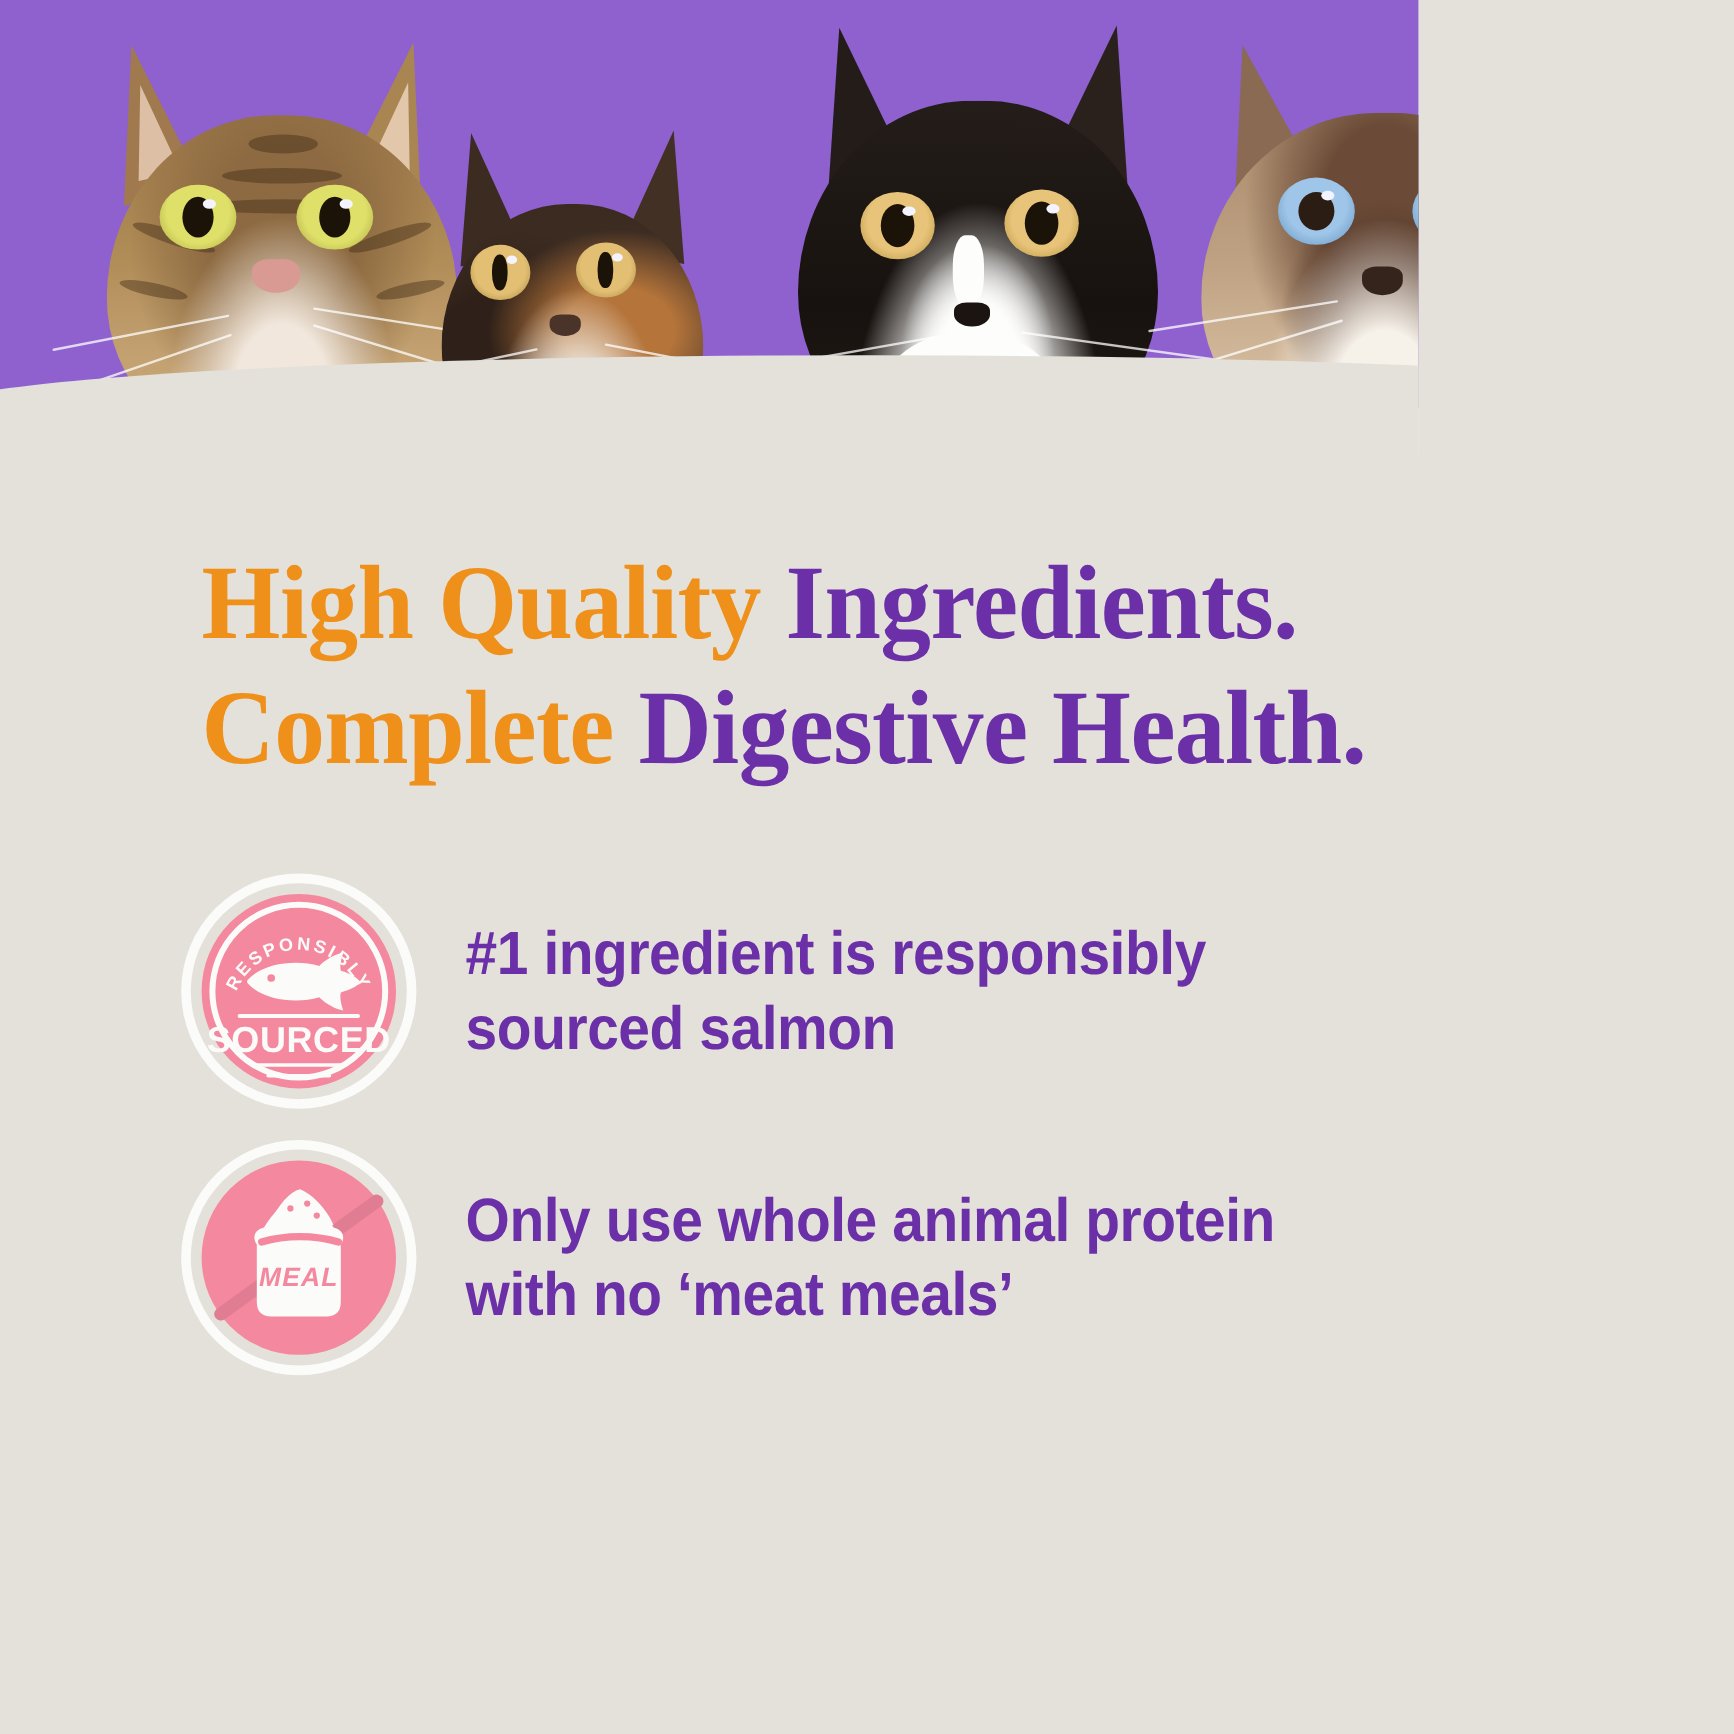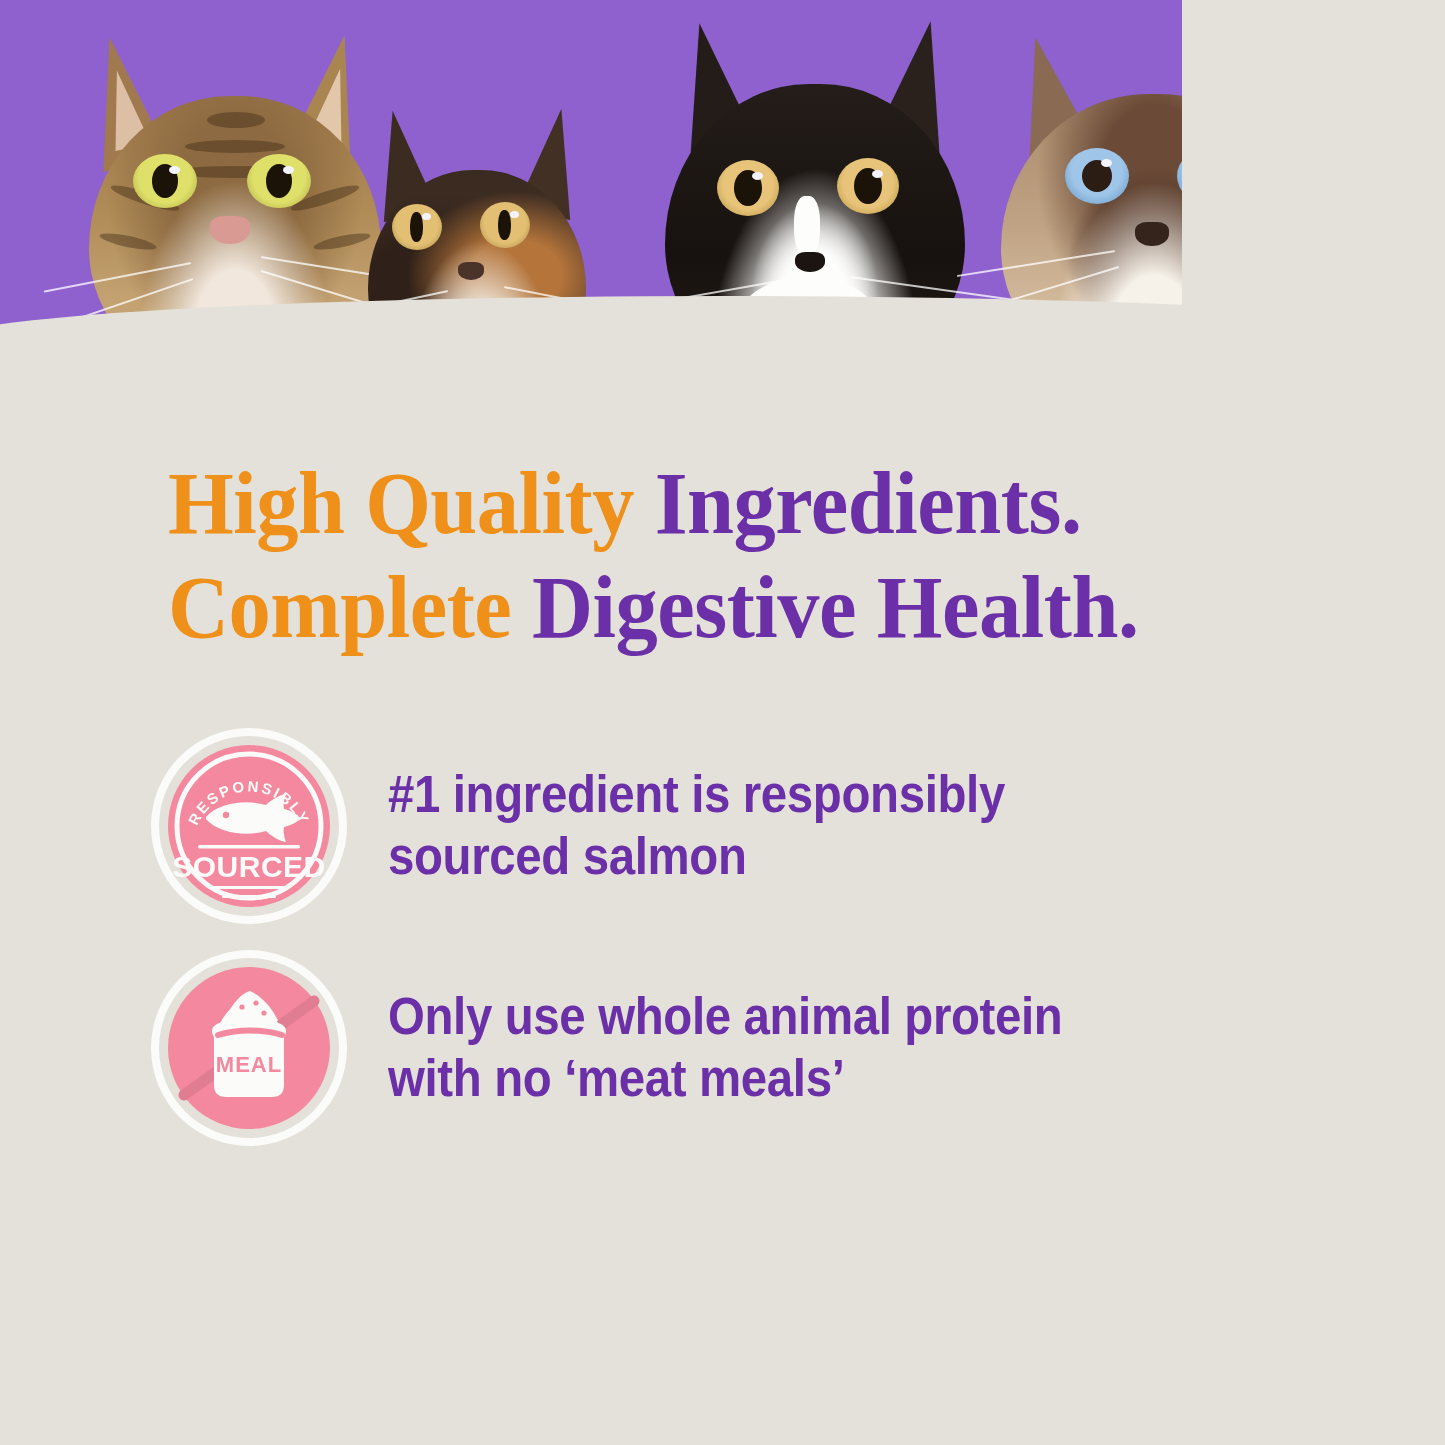--- a/index.html
+++ b/index.html
@@ -153,21 +153,21 @@
     transform:scaleX(.93);
     transform-origin:left center;
     white-space:pre-line;
   }
 
   
   .seal{position:absolute;inset:0;}
   .seal svg{width:100%;height:100%;display:block;}
 
   
-  .sack-wrap{position:absolute;inset:0;}
+  .sack-wrap{position:absolute;inset:0;font-style:italic;}
   .sack-wrap svg{width:100%;height:100%;display:block;}
 
   
   .stomach-wrap{position:absolute;inset:0;}
   .stomach-wrap svg{width:100%;height:100%;display:block;}
 </style>
 </head>
 <body>
 
 <div id="ad">

